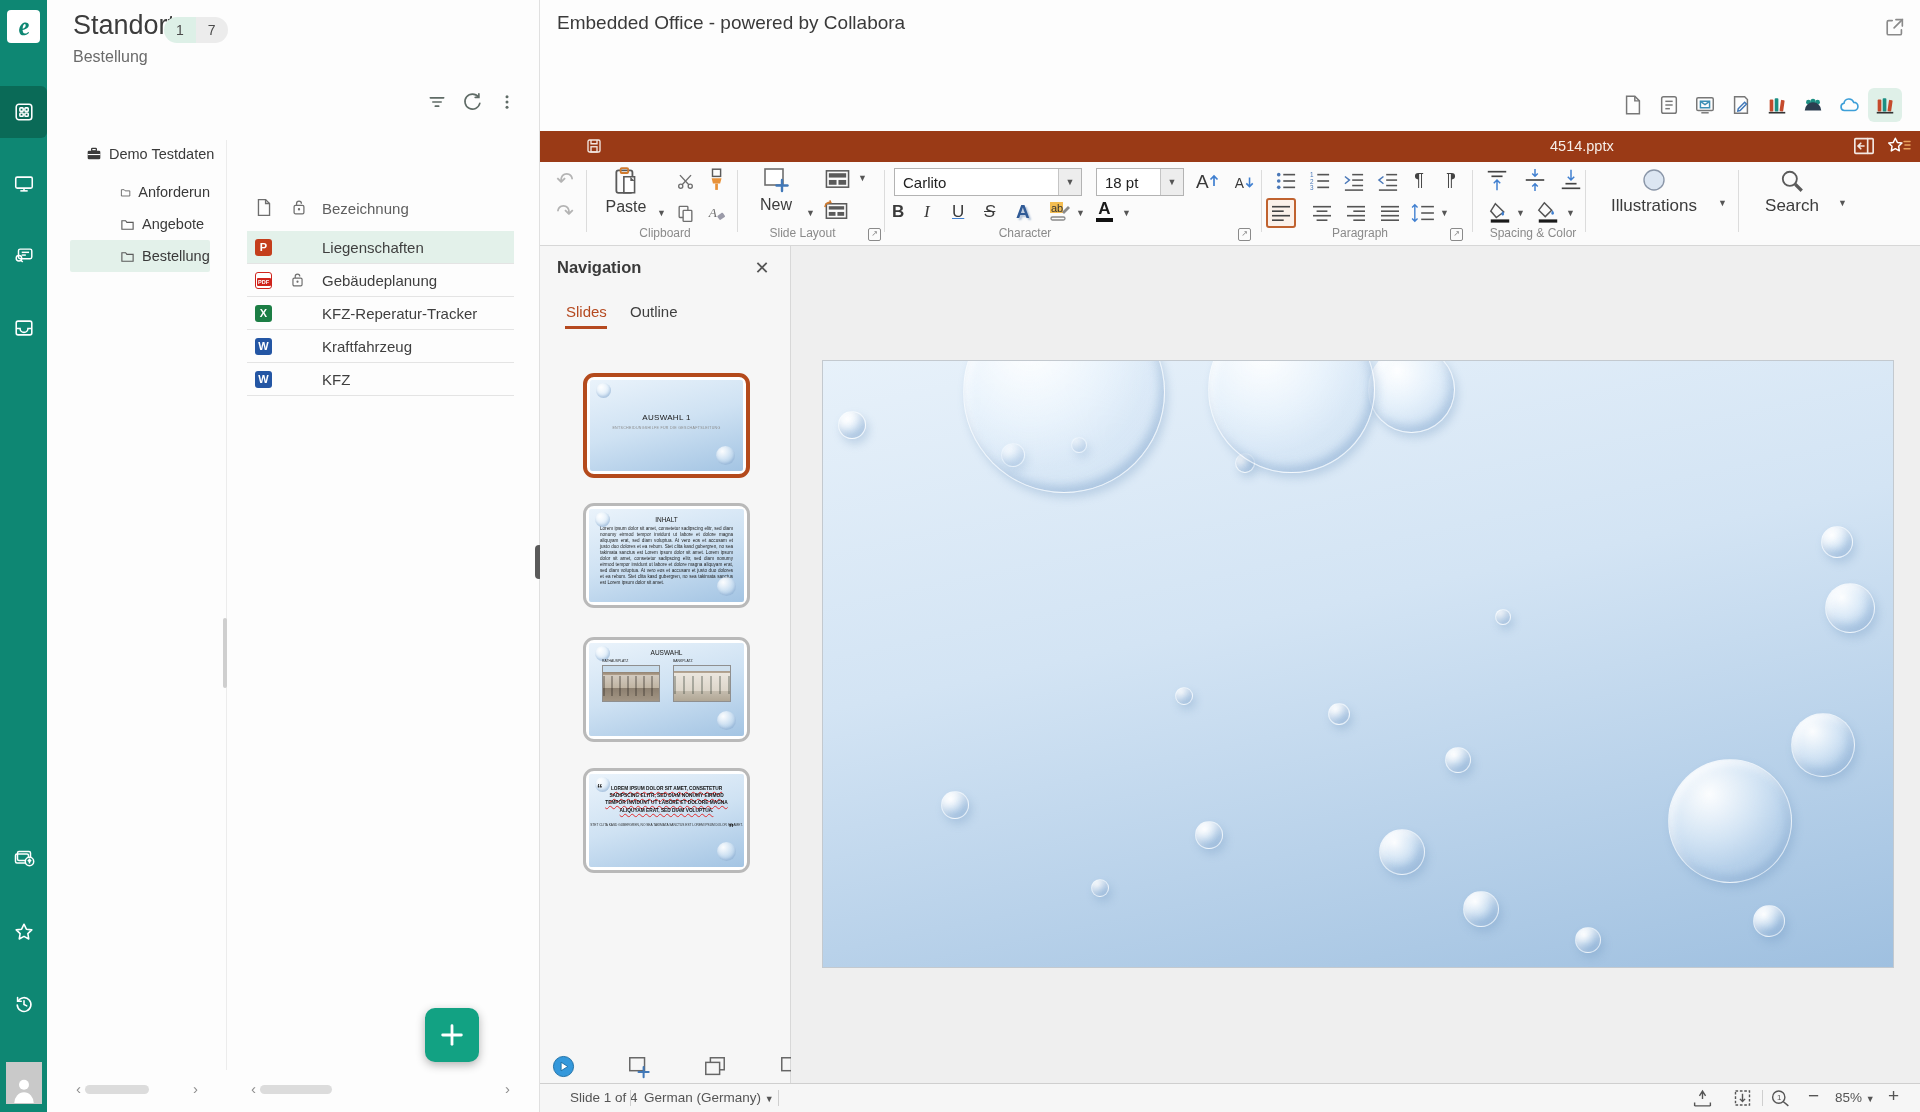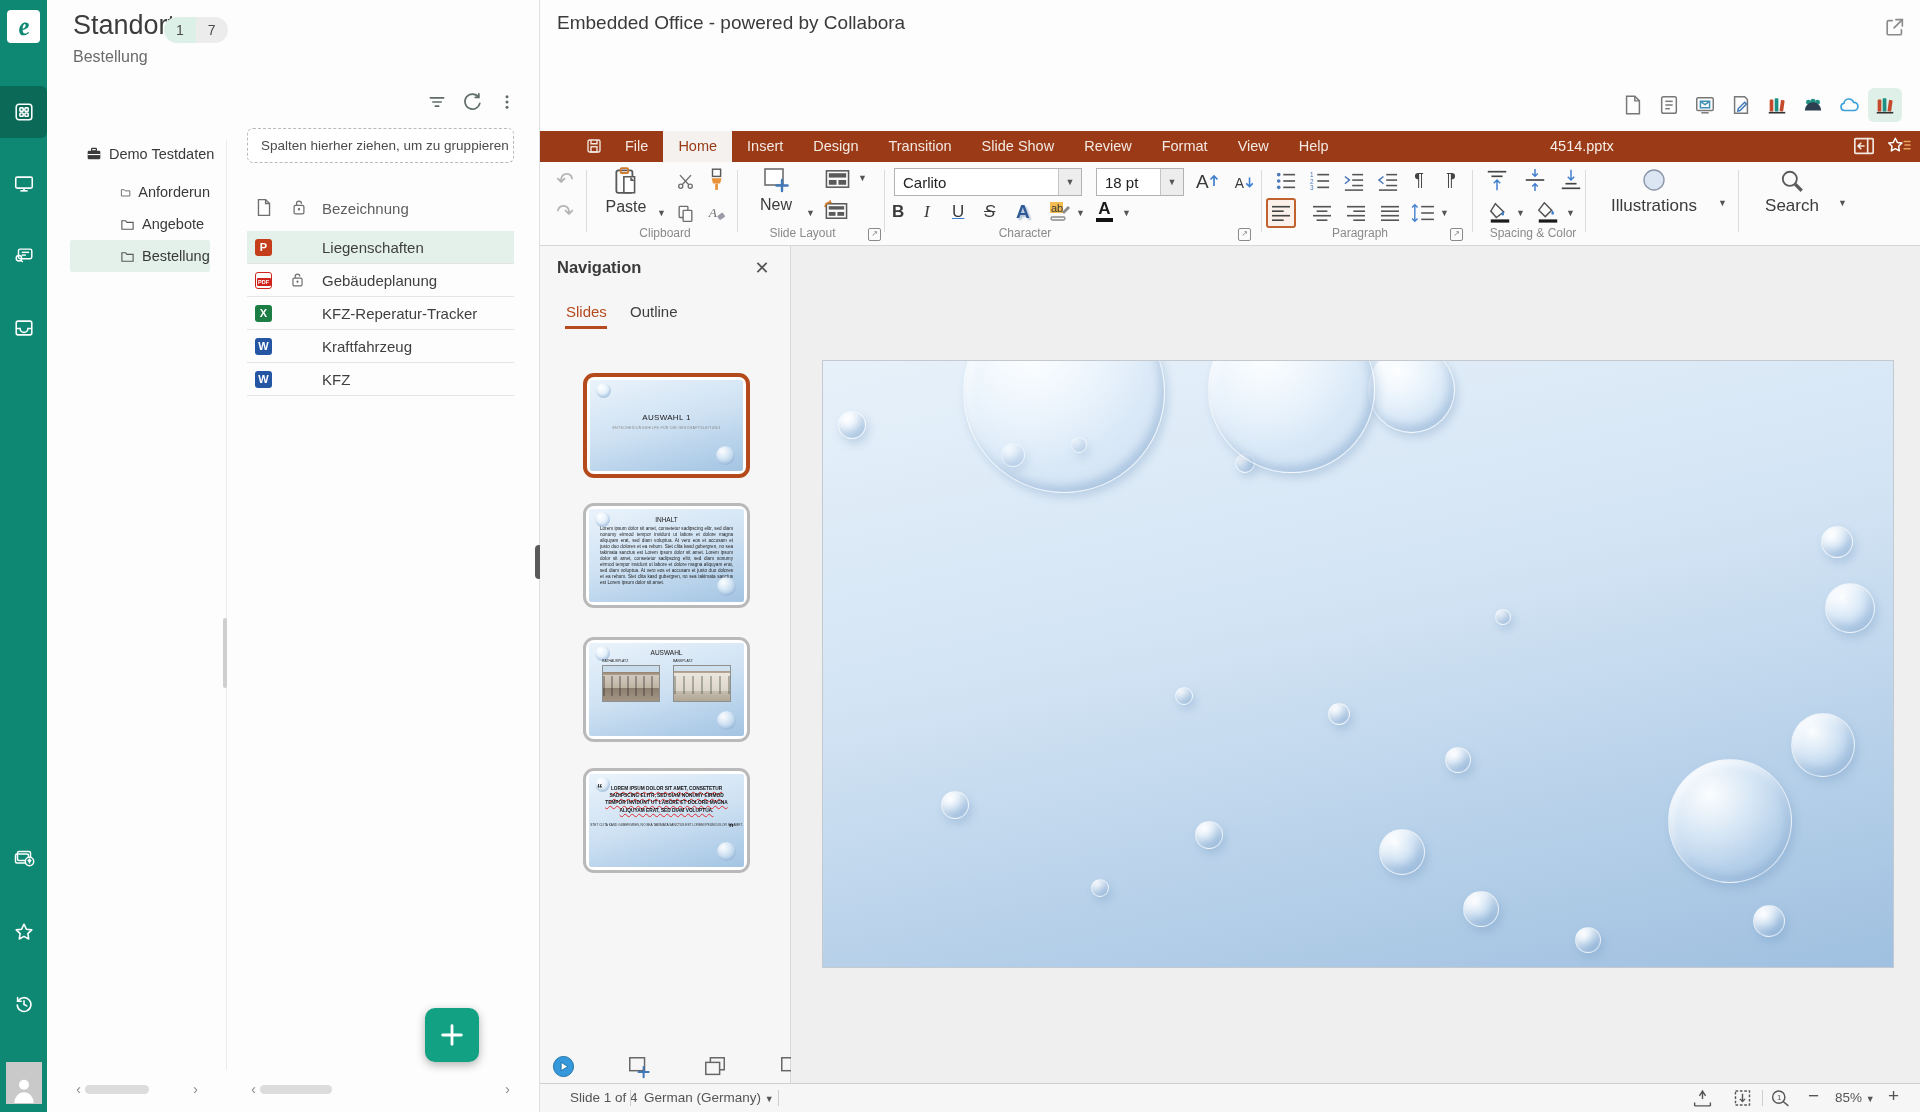--- a/index.html
+++ b/index.html
@@ -289,21 +289,20 @@
           <path d="M3 6 h6 l2 2.5 h10 v11 h-18 z"></path>
         </svg>
         <span class="lbl">Bestellung</span>
       </div>
     </div>
 
   <div class="tree-divider"></div>
   <div class="tree-scroll-thumb"></div>
   <div class="panel-drag-handle"></div>
 
-  <div class="group-hint">Spalten hierher ziehen, um zu gruppieren</div>
 
   <div class="list-header">
     <span class="abs" style="left:9px;top:2px;">
       <svg width="16" height="19" viewBox="0 0 20 24" fill="none" stroke="#6e6e6e" stroke-width="1.7">
         <path d="M3 2 h9 l5 5 v15 h-14 z"></path>
           <path d="M12 2 v5 h5"></path>
         </svg>
     </span>
     <span class="abs" style="left:45px;top:3px;">
       <svg width="14" height="17" viewBox="0 0 20 24" fill="none" stroke="#6e6e6e" stroke-width="1.8">
@@ -445,32 +444,20 @@
   </div>
 
   <div class="menubar">
     <span class="mb-save">
       <svg width="18" height="18" viewBox="0 0 24 24" fill="none" stroke="#f3e8e2" stroke-width="1.8">
         <rect x="4" y="4" width="16" height="16" rx="2"></rect>
           <path d="M8 4 v5 h8 v-5"></path>
           <rect x="8" y="13" width="8" height="7"></rect>
         </svg>
     </span>
-    <div class="mb-items" id="menubar-items">
-        <div class="menu-item">File</div>
-        <div class="menu-item active">Home</div>
-        <div class="menu-item">Insert</div>
-        <div class="menu-item">Design</div>
-        <div class="menu-item">Transition</div>
-        <div class="menu-item">Slide Show</div>
-        <div class="menu-item">Review</div>
-        <div class="menu-item">Format</div>
-        <div class="menu-item">View</div>
-        <div class="menu-item">Help</div>
-      </div>
     <span class="mb-filename">4514.pptx</span>
     <div class="mb-right">
       <span>
         <svg width="24" height="22" viewBox="0 0 26 24" fill="none" stroke="#f3e8e2" stroke-width="1.8" stroke-linecap="round">
           <rect x="3" y="4" width="20" height="16" rx="1"></rect>
             <line x1="17" y1="4" x2="17" y2="20"></line>
             <path d="M13 12 h-6 m2.5 -3 l-3 3 3 3"></path>
           </svg>
       </span>
       <span>

